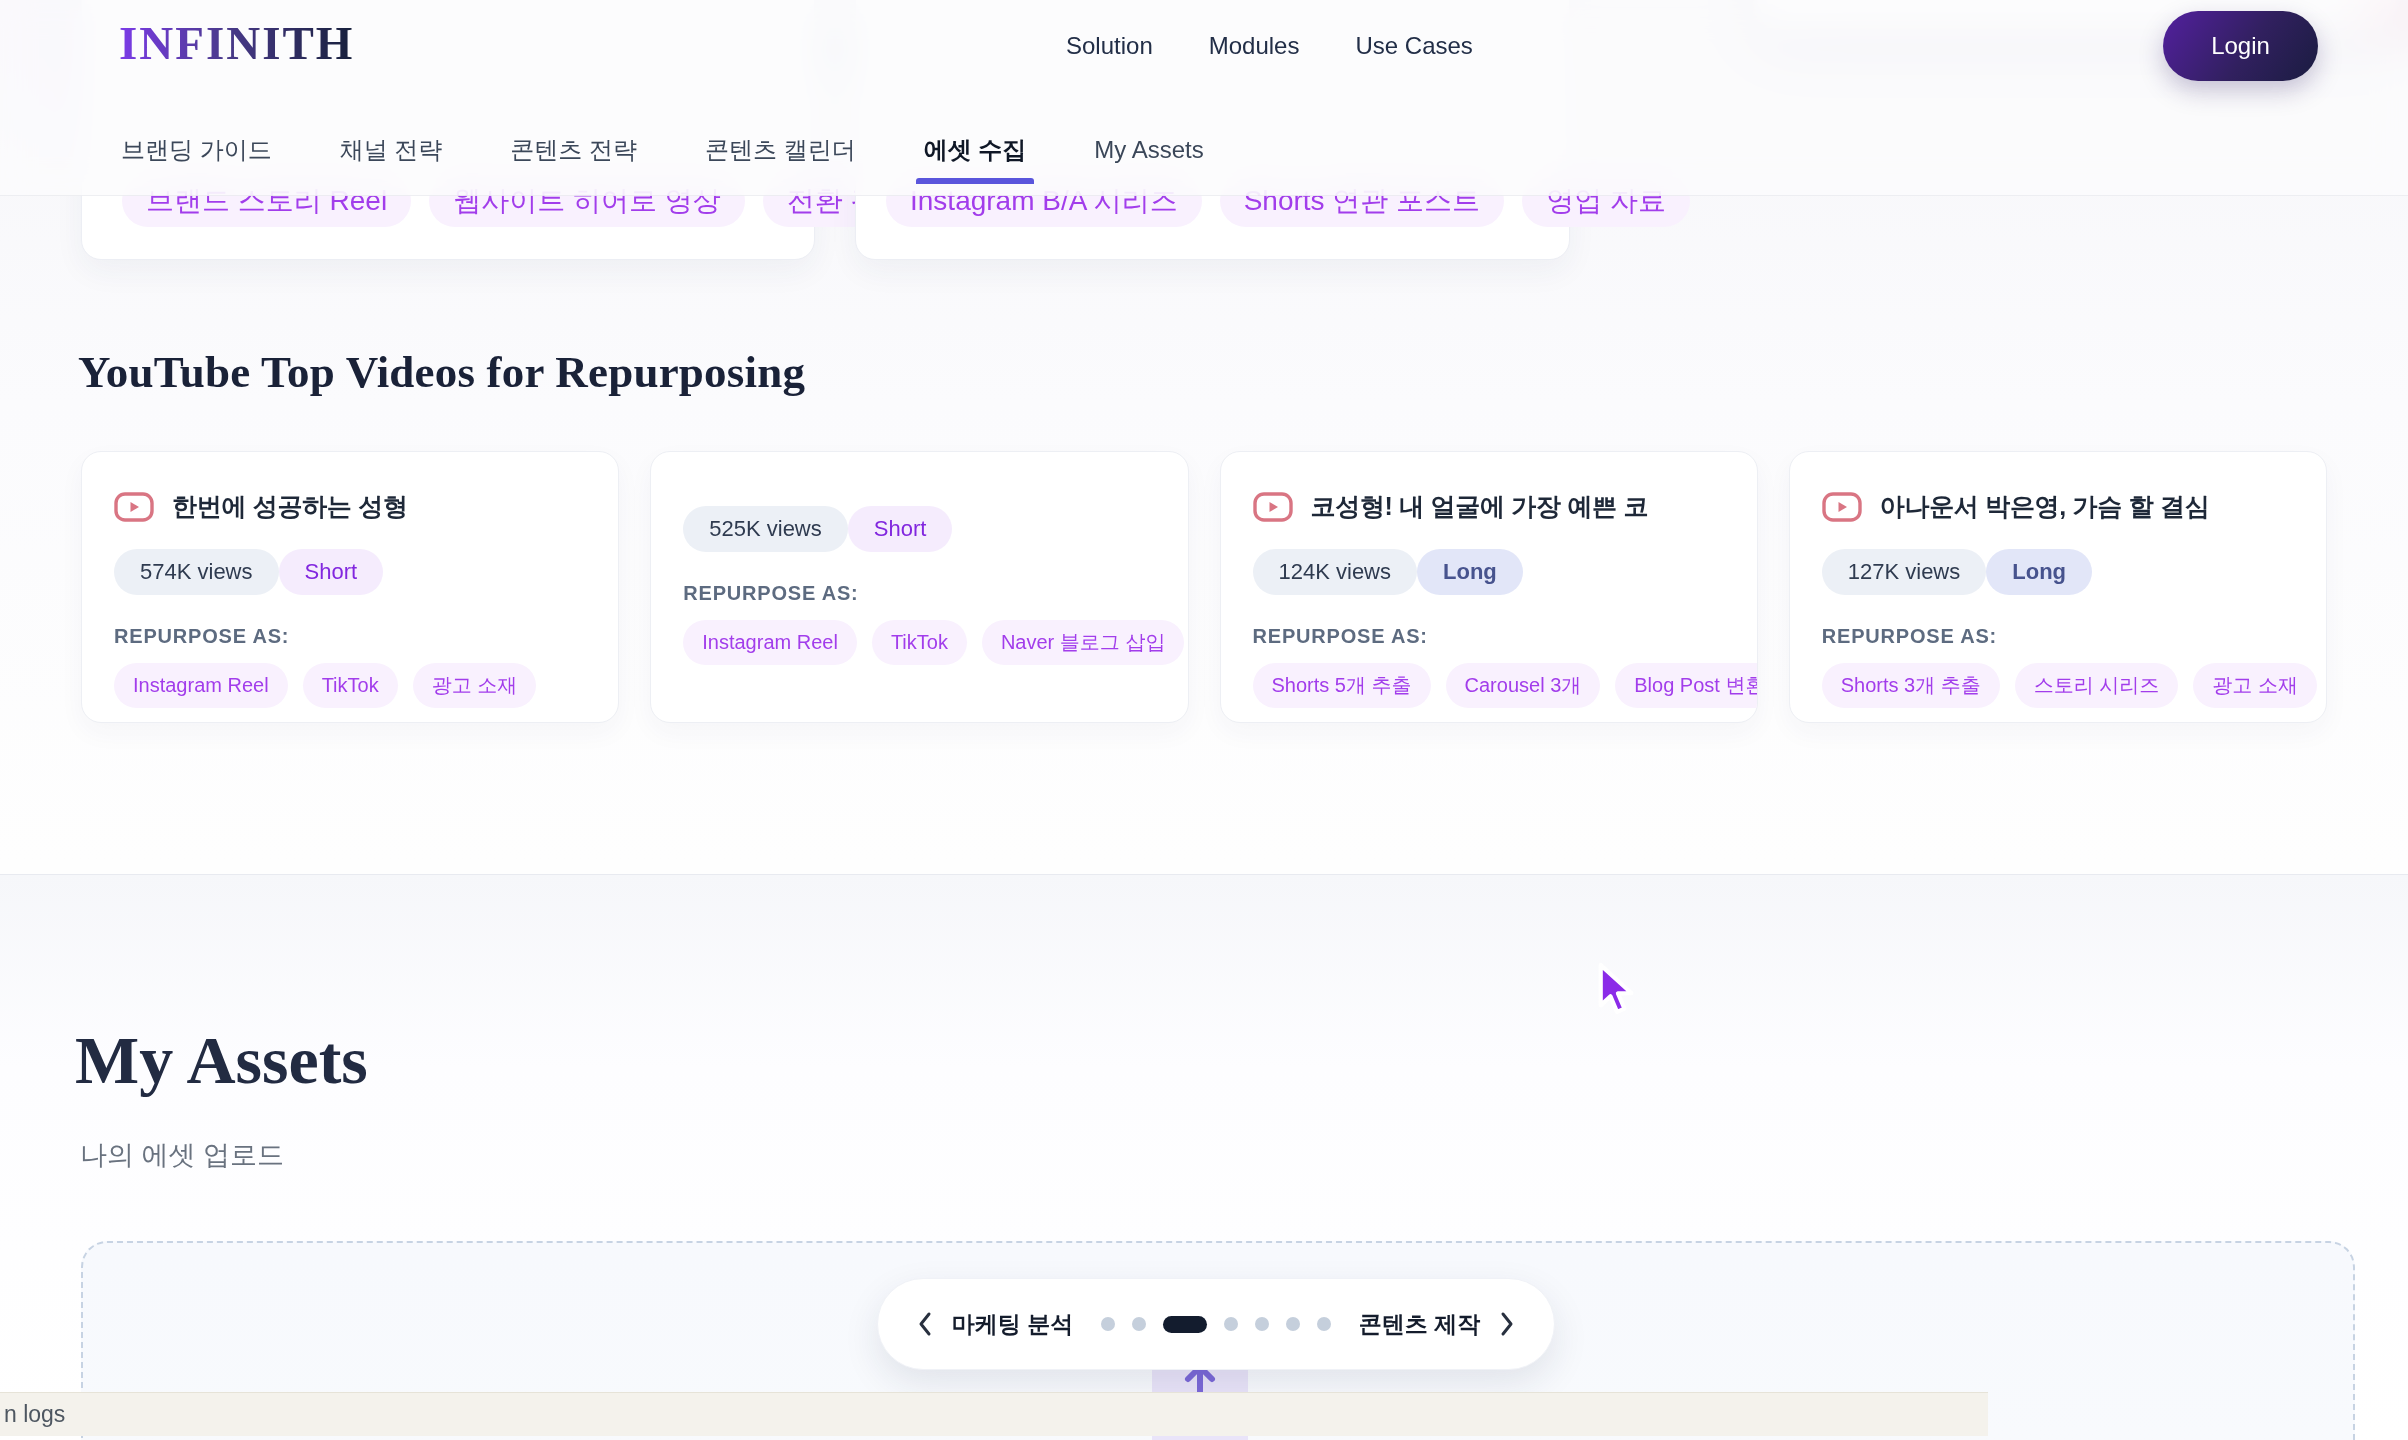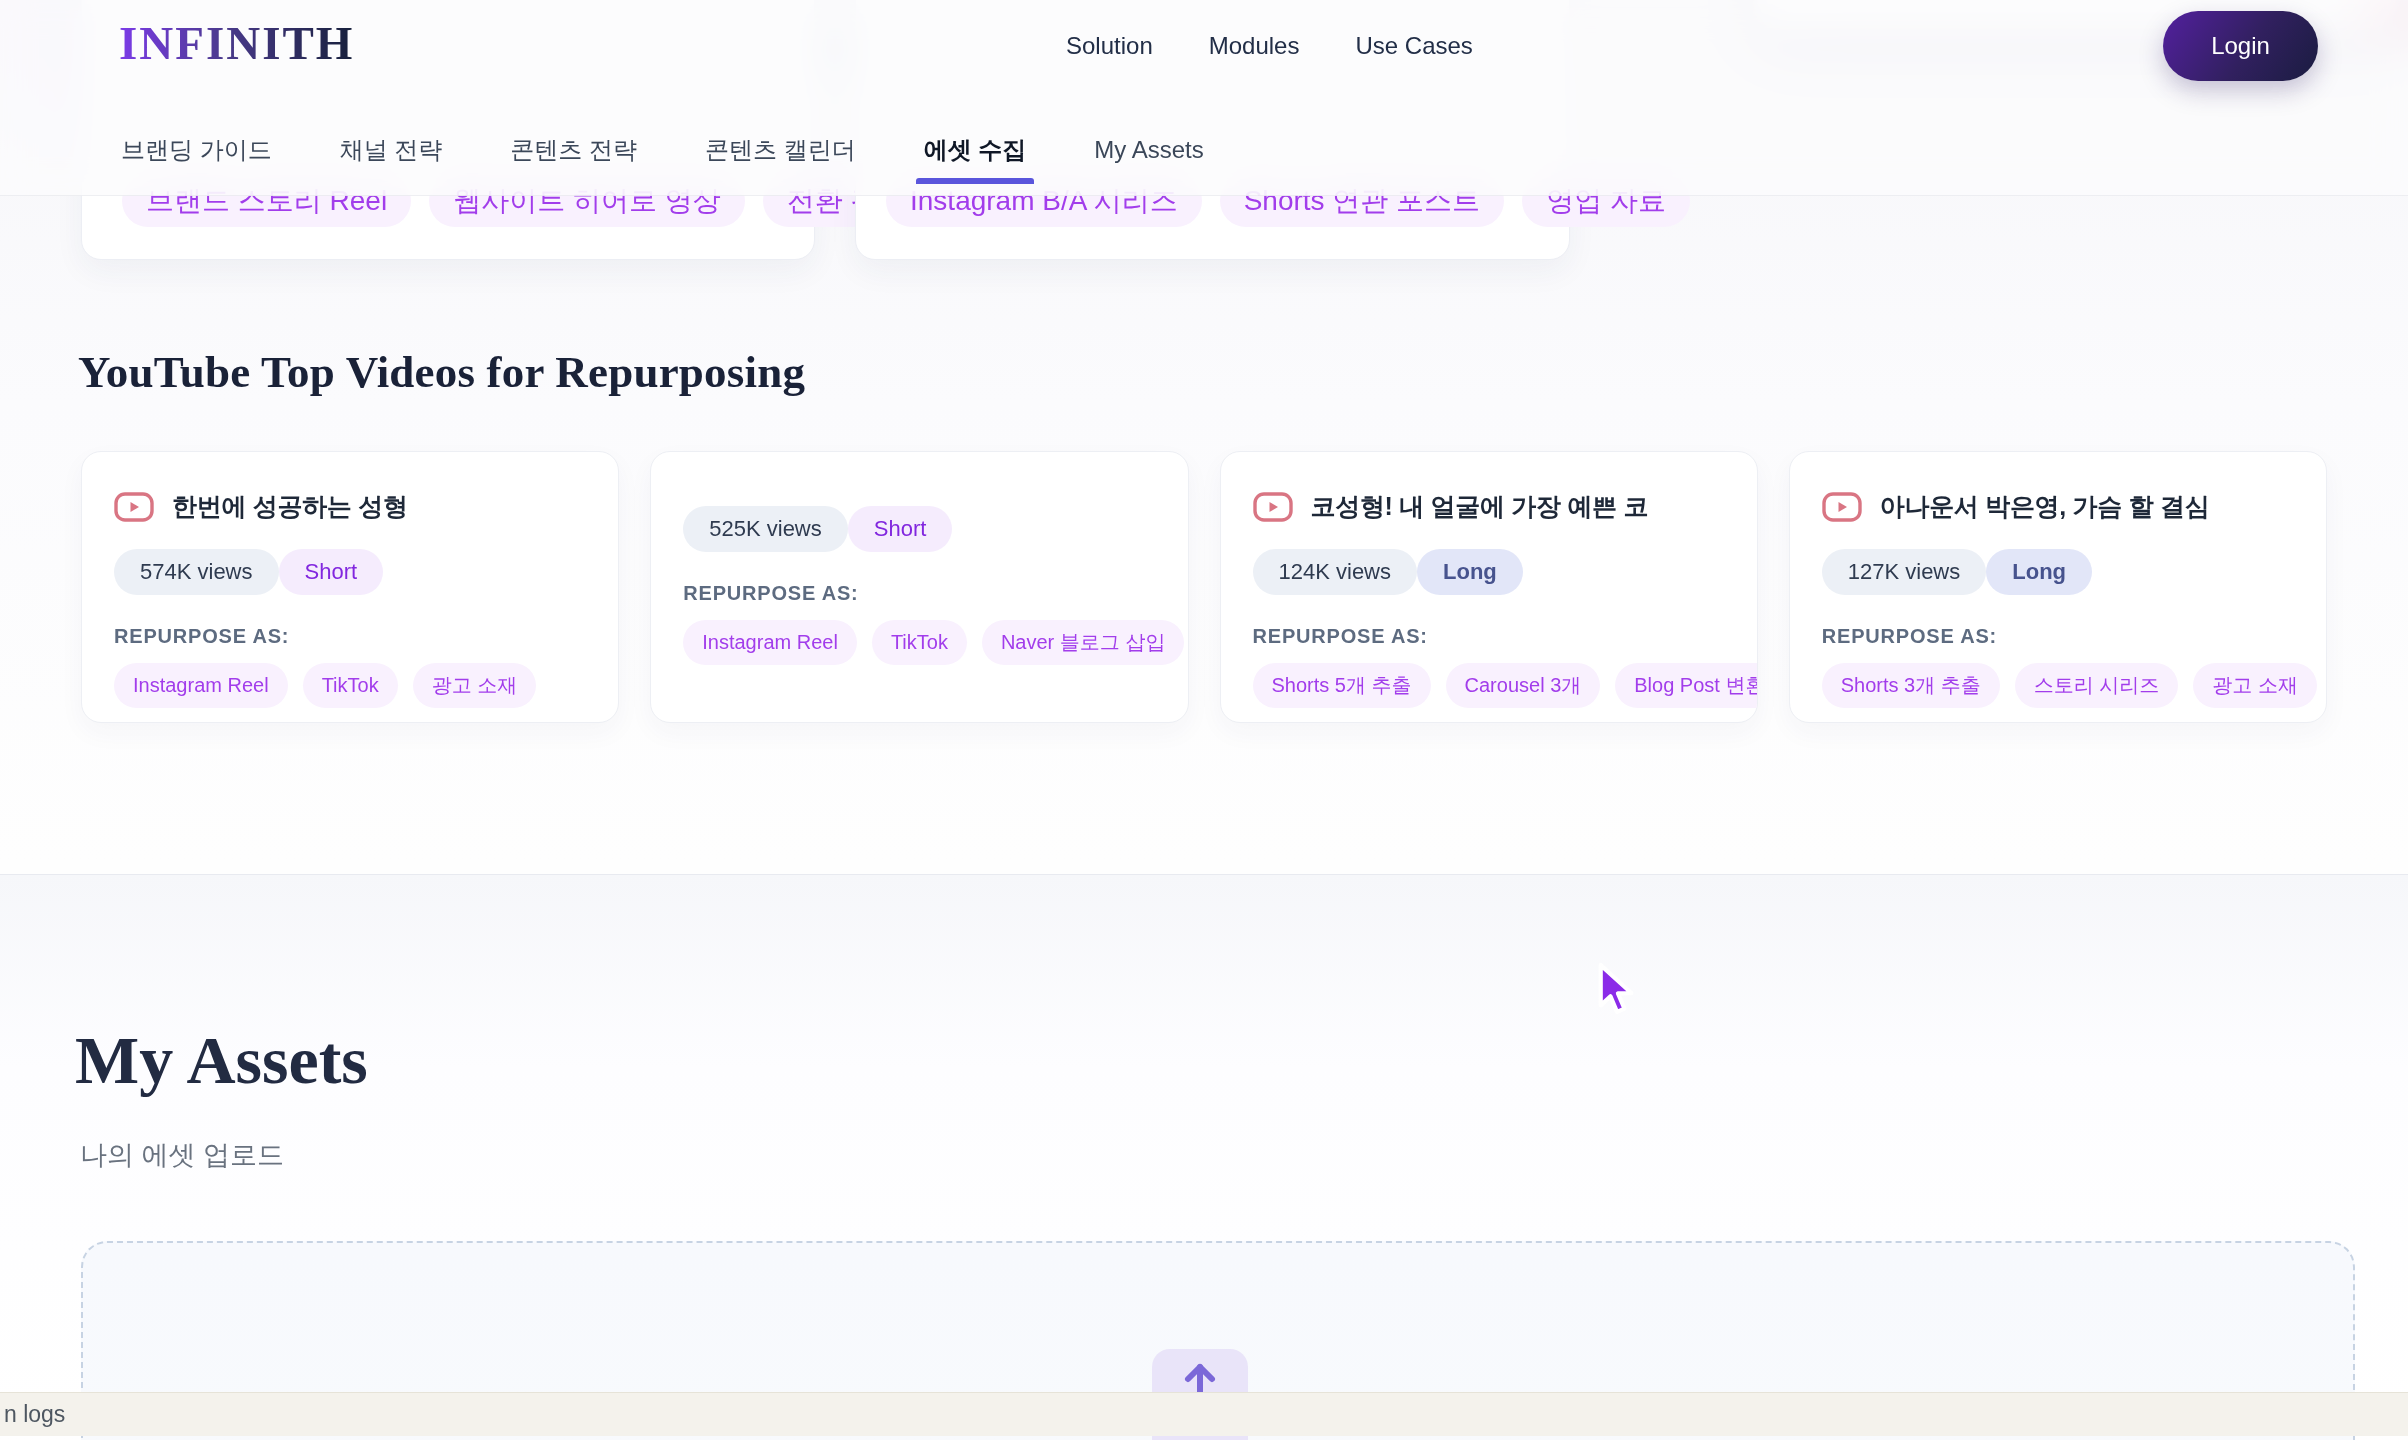--- a/index.html
+++ b/index.html
@@ -97,21 +97,21 @@
   .chev { width:18px; height:28px; cursor:pointer; flex:0 0 auto; }
   .dots { display:flex; align-items:center; gap:17px; margin:0 10px; }
   .dot { width:14px; height:14px; border-radius:50%; background:#C5CFDC; cursor:pointer; }
   .dot--active { width:44px; height:17px; border-radius:9px; background:#131C2E; }
 
   .upload-tile { position:absolute; left:1152px; top:474px; width:96px; height:92px; z-index:4;
                  background:#E9E4F9; border-radius:18px 18px 0 0; cursor:pointer;
                  display:flex; justify-content:center; align-items:flex-start; padding-top:12px; }
 
   
-  .status-bar { position:absolute; left:0; top:1392px; width:2408px; height:44px; z-index:50;
+  .status-bar { position:absolute; left:0; top:1392px; width:1988px; height:44px; z-index:50;
                 background:#F4F2EC; border-top:1px solid #E6E3D8; display:flex; align-items:center; }
   .status-text { font-size:23px; color:#4E5761; margin-left:4px; white-space:nowrap; }
 
   
   .cursor { position:absolute; left:1594px; top:962px; z-index:99; pointer-events:none; }
 </style>
 </head>
 <body>
 
 <div class="page">
@@ -227,20 +227,39 @@
 
     <div class="upload-tile">
       <svg width="96" height="40" viewBox="0 0 96 40">
         <path d="M48 6 V40" stroke="#7B68D8" stroke-width="6" stroke-linecap="round" fill="none"></path>
         <path d="M36 18 L48 6 L60 18" stroke="#7B68D8" stroke-width="6" stroke-linecap="round" stroke-linejoin="round" fill="none"></path>
         <circle cx="30" cy="35" r="4" fill="#7B68D8"></circle>
         <circle cx="66" cy="36" r="4" fill="#7B68D8"></circle>
       </svg>
     </div>
 
+    <div class="carousel">
+      <svg class="chev" viewBox="0 0 18 28">
+        <path d="M13 4 L5 14 L13 24" stroke="#28303F" stroke-width="3" fill="none" stroke-linecap="round" stroke-linejoin="round"></path>
+      </svg>
+      <span class="carousel-label">마케팅 분석</span>
+      <div class="dots" id="dots">
+          <span class="dot"></span>
+          <span class="dot"></span>
+          <span class="dot dot--active"></span>
+          <span class="dot"></span>
+          <span class="dot"></span>
+          <span class="dot"></span>
+          <span class="dot"></span>
+        </div>
+      <span class="carousel-label">콘텐츠 제작</span>
+      <svg class="chev" viewBox="0 0 18 28">
+        <path d="M5 4 L13 14 L5 24" stroke="#28303F" stroke-width="3" fill="none" stroke-linecap="round" stroke-linejoin="round"></path>
+      </svg>
+    </div>
   </section>
 
   <header class="site-header">
     <div class="logo">INFINITH</div>
     <nav class="main-nav" id="mainNav">
         <a class="nav-link">Solution</a>
         <a class="nav-link">Modules</a>
         <a class="nav-link">Use Cases</a>
       </nav>
     <button class="login-btn">Login</button>

